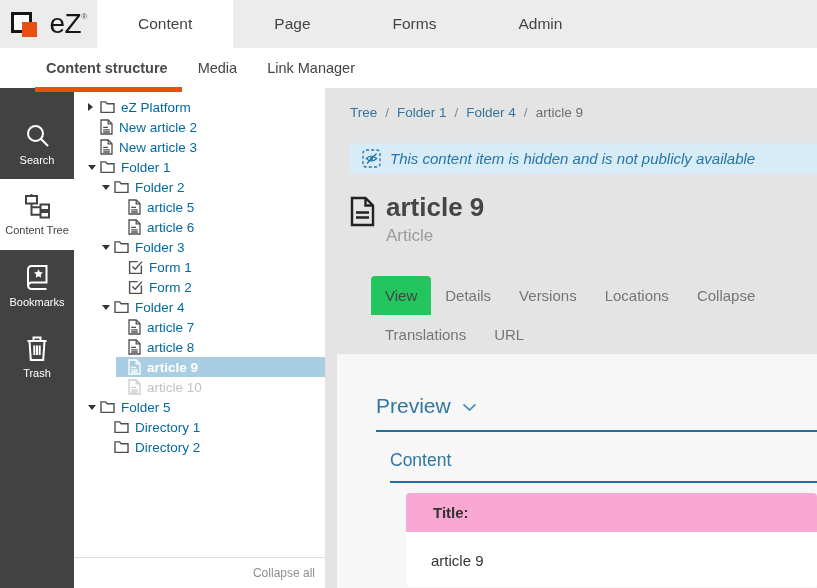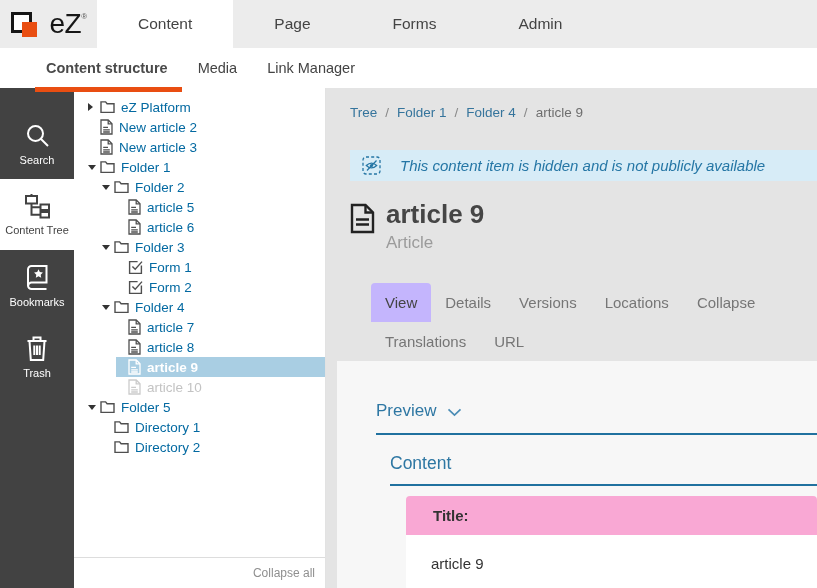--- a/index.html
+++ b/index.html
@@ -49,33 +49,33 @@
   .tree-row.disabled { color:#c3c3c3; }
   .tree-row.disabled .tree-icon { color:#cbcbcb; }
   .tree-footer { position:absolute; bottom:0; left:0; right:0; border-top:1px solid #ddd; padding:8px 10px; text-align:right; font-size:12px; color:#8f8f8f; background:#fff; }
 
   
   .content-col { flex:1; background:#e4e4e4; display:flex; flex-direction:column; overflow:hidden; }
   .breadcrumb { padding:17px 0 0 24px; font-size:13.5px; }
   .crumb-link { color:#35749c; text-decoration:none; }
   .crumb-sep { margin:0 8px; color:#888; }
   .crumb-current { color:#6e6e6e; }
-  .notice { margin:30px 0 0 24px; background:var(--notice); color:#2576a5; font-style:italic; font-size:15px; padding:6px 12px; display:flex; align-items:center; gap:19px; }
+  .notice { margin:23px 0 0 24px; background:var(--notice); color:#2576a5; font-style:italic; font-size:15px; padding:6px 12px; display:flex; align-items:center; gap:9px; }
   .notice-icon { display:flex; flex:none; }
   .title-block { margin:19px 0 0 24px; display:flex; gap:11px; }
   .title-doc-icon { display:flex; margin-top:3px; }
   .title-name { font-size:26px; font-weight:bold; color:#454545; line-height:1.15; }
   .title-type { font-size:17px; color:#9b9b9b; margin-top:3px; }
   .tabs { margin-top:30px; padding:0 10px 0 45px; display:flex; flex-wrap:wrap; }
   .tab { padding:11px 14px; font-size:15px; color:#767676; }
-  .tab.active { background:#c4b5fd; color:#444; border-radius:4px 4px 0 0; }
+  .tab.active { background:#22c55e; color:#444; border-radius:4px 4px 0 0; }
 
   
   .panel { flex:1; margin-left:11px; background:#f7f7f7; padding:40px 0 0 39px; }
-  .preview-head { display:flex; align-items:center; gap:11px; color:var(--teal); font-size:17px; padding-bottom:12px; border-bottom:2px solid var(--rule); }
+  .preview-head { display:flex; align-items:center; gap:11px; color:var(--teal); font-size:21px; padding-bottom:12px; border-bottom:2px solid var(--rule); }
   .chevron { display:flex; color:#4a8cb5; margin-top:3px; }
   .section { margin-left:14px; margin-top:18px; }
   .section-title { color:var(--teal); font-size:17.5px; padding-bottom:10px; border-bottom:2px solid var(--rule); }
   .field-table { margin-left:16px; margin-top:10px; }
   .field-head { background:#f9a8d4; padding:11px 27px; font-weight:bold; font-size:15px; color:#333; border-radius:4px 4px 0 0; }
   .field-value { background:#fff; padding:20px 25px 18px; font-size:15px; color:#333; border-radius:0 0 4px 4px; }
 </style>
 </head>
 <body style="--accent: #e94e12; --sel: #a9cee3; --notice: #d7ecf7; --teal: #2e77a3; --rule: #20719f; --rail: #424242;">
 

